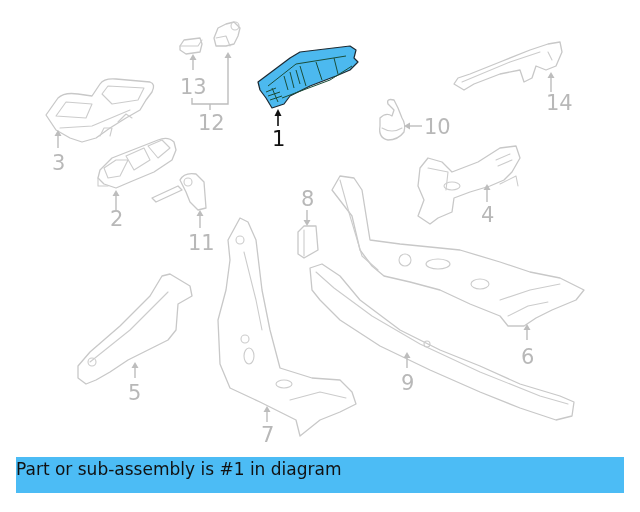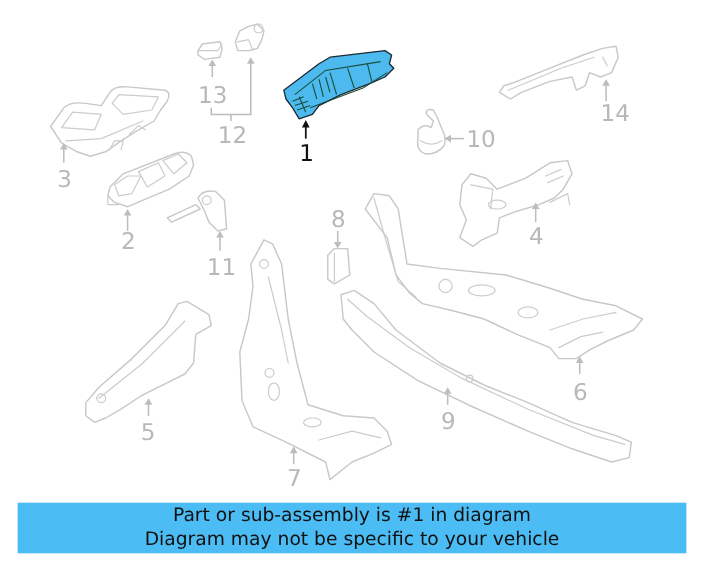--- a/index.html
+++ b/index.html
@@ -9,22 +9,22 @@
   .detail { fill: none; stroke: #cccccc; stroke-width: 1.1; stroke-linejoin: round; stroke-linecap: round; }
   .hl { fill: #4cb9ef; stroke: #1d2a33; stroke-width: 1.2; stroke-linejoin: round; }
   .hl-detail { fill: none; stroke: #1a4e3a; stroke-width: 1; }
   .leader { stroke: #bdbdbd; stroke-width: 1.4; fill: none; }
   .leader-hl { stroke: #111111; stroke-width: 1.6; fill: none; }
   .arrow { fill: #bdbdbd; }
   .arrow-hl { fill: #111111; }
   .callout { font-family: "DejaVu Sans", sans-serif; font-size: 21px; fill: #b8b8b8; }
   .callout-hl { font-family: "DejaVu Sans", sans-serif; font-size: 21px; fill: #111111; }
   .banner {
-    position: absolute; left: 16px; top: 457px; width: 608px; height: 46px;
-    background: #4cbcf5; color: #111111; text-align: center;
+    position: absolute; left: 16px; top: 457px; width: 608px; height: 36px;
+    background: #4cbcf5; color: #111111; text-align: left;
     font-family: "DejaVu Sans", sans-serif; font-size: 17px; line-height: 21px;
     padding-top: 2px; box-sizing: border-box;
   }
   .banner div { white-space: nowrap; }
 </style>
 </head>
 <body>
 
 <svg id="diagram" viewBox="0 0 640 512" xmlns="http://www.w3.org/2000/svg">
   <defs>
@@ -174,14 +174,13 @@
     <ellipse class="detail" cx="284" cy="384" rx="8" ry="4"></ellipse>
     <path class="detail" d="M290,400 L320,392 L346,398"></path>
   </g>
   <line class="leader" x1="267" y1="422" x2="267" y2="410"></line>
   <path class="arrow" d="M263.5,412 L267,406 L270.5,412 Z"></path>
   <text class="callout" x="261" y="442">7</text>
 </svg>
 
 <div class="banner">
   <div>Part or sub-assembly is #1 in diagram</div>
-  <div>Diagram may not be specific to your vehicle</div>
 </div>
 
 </body></html>

